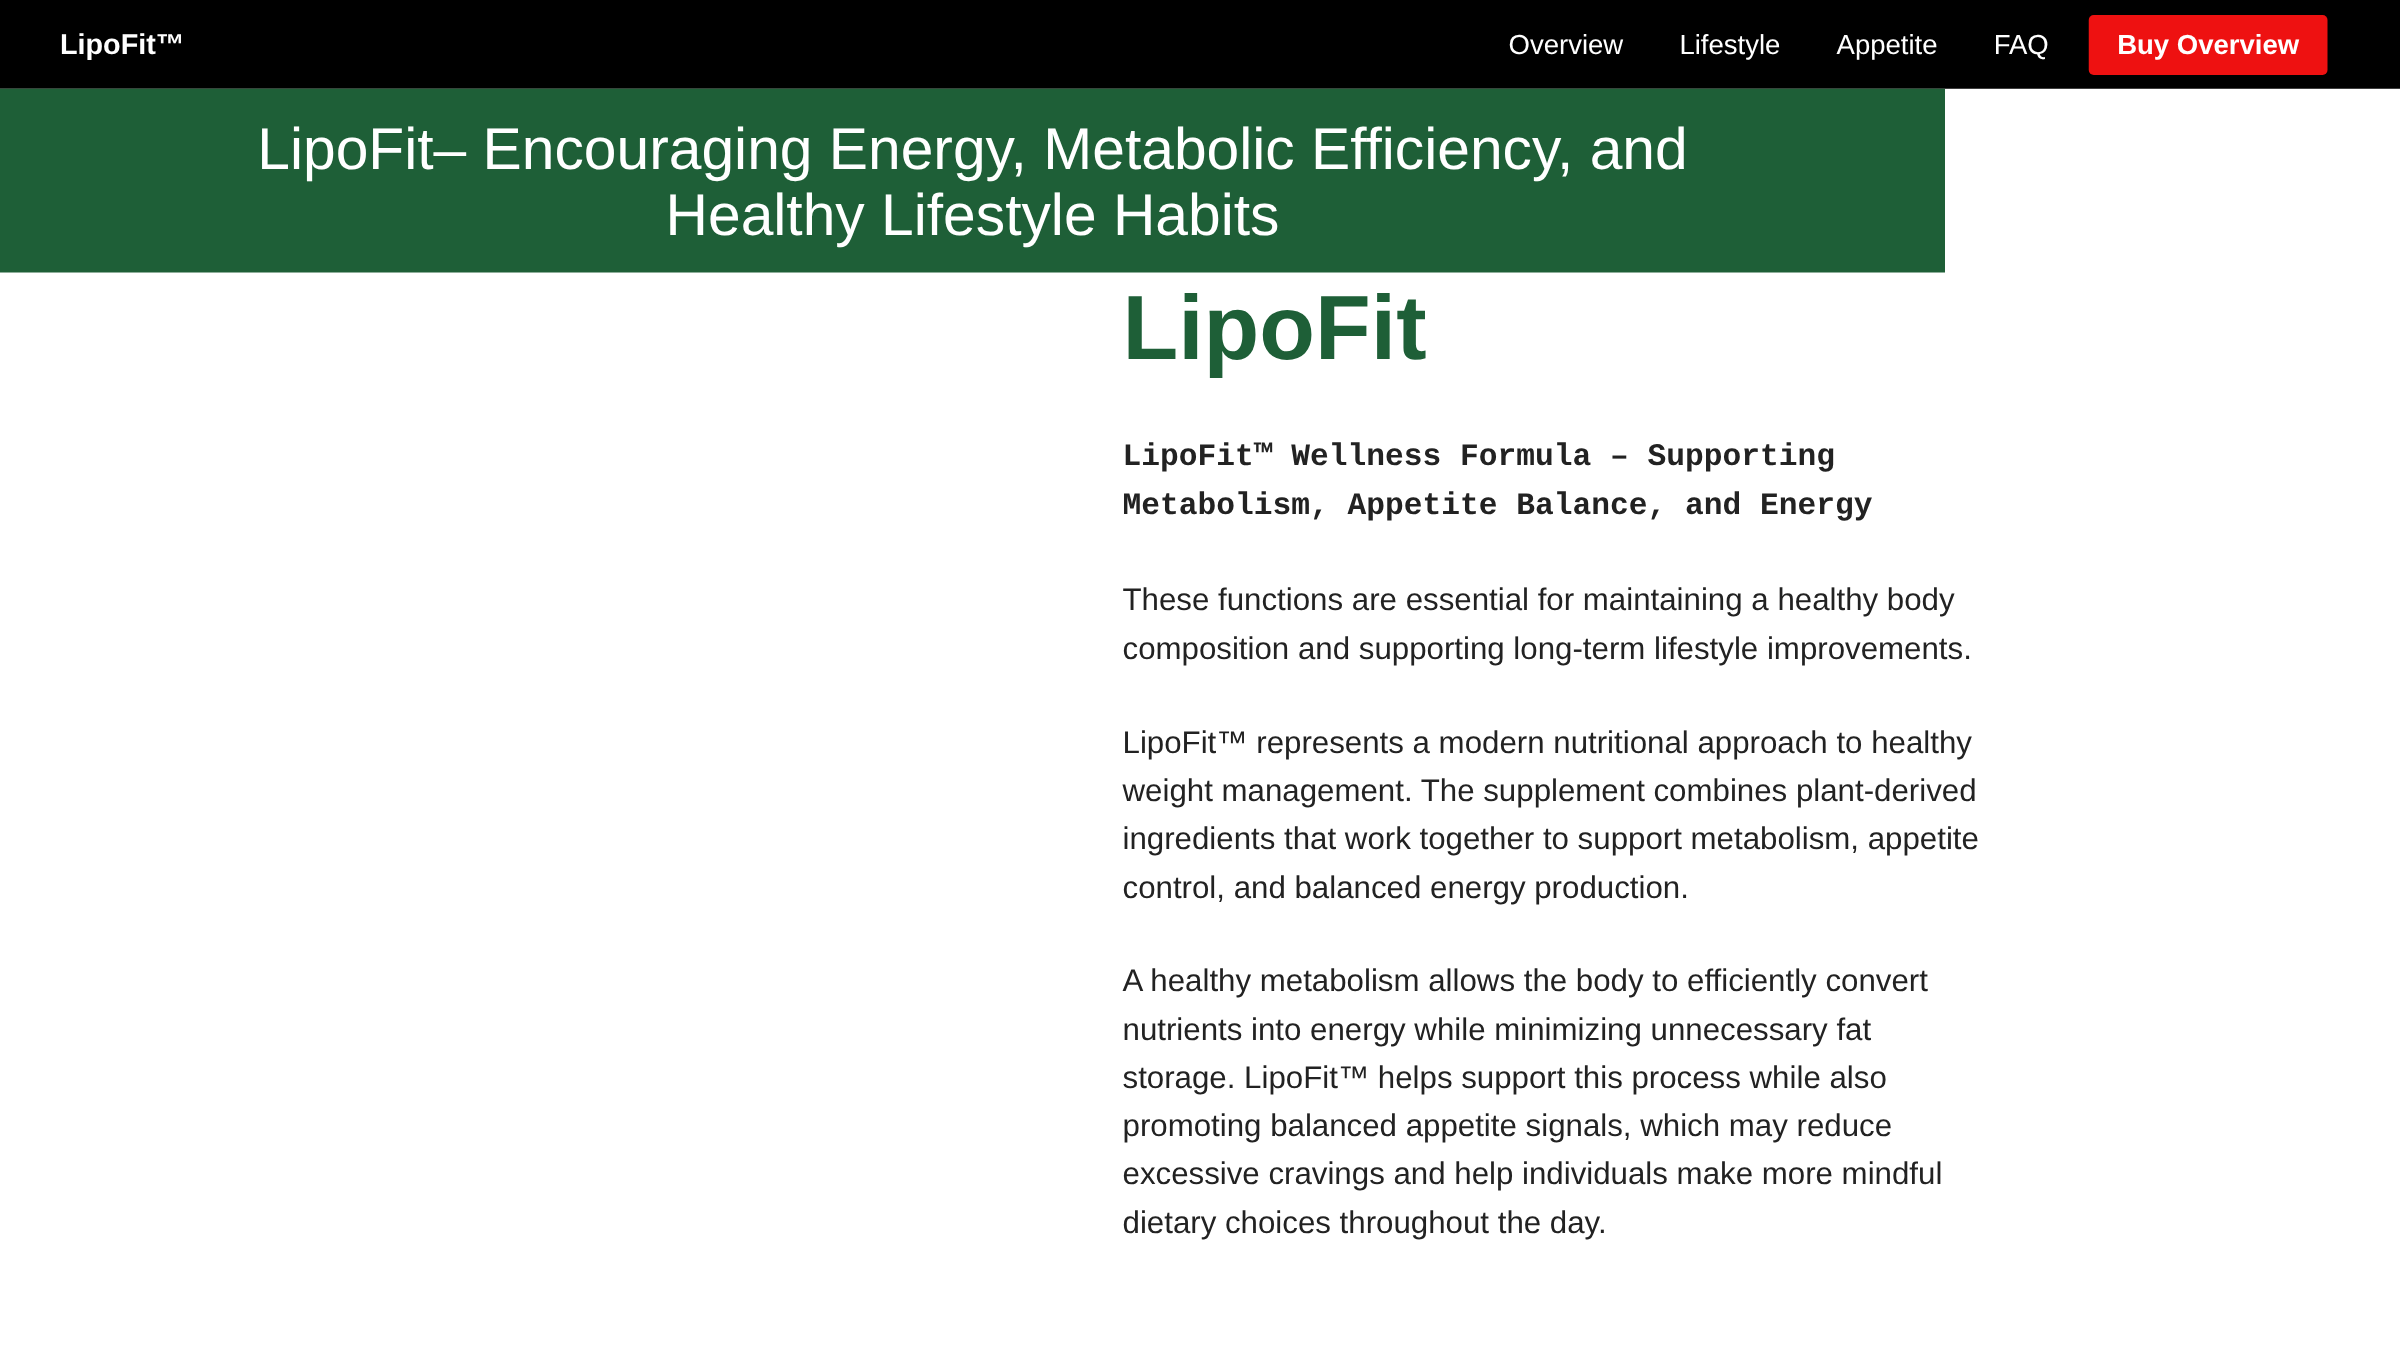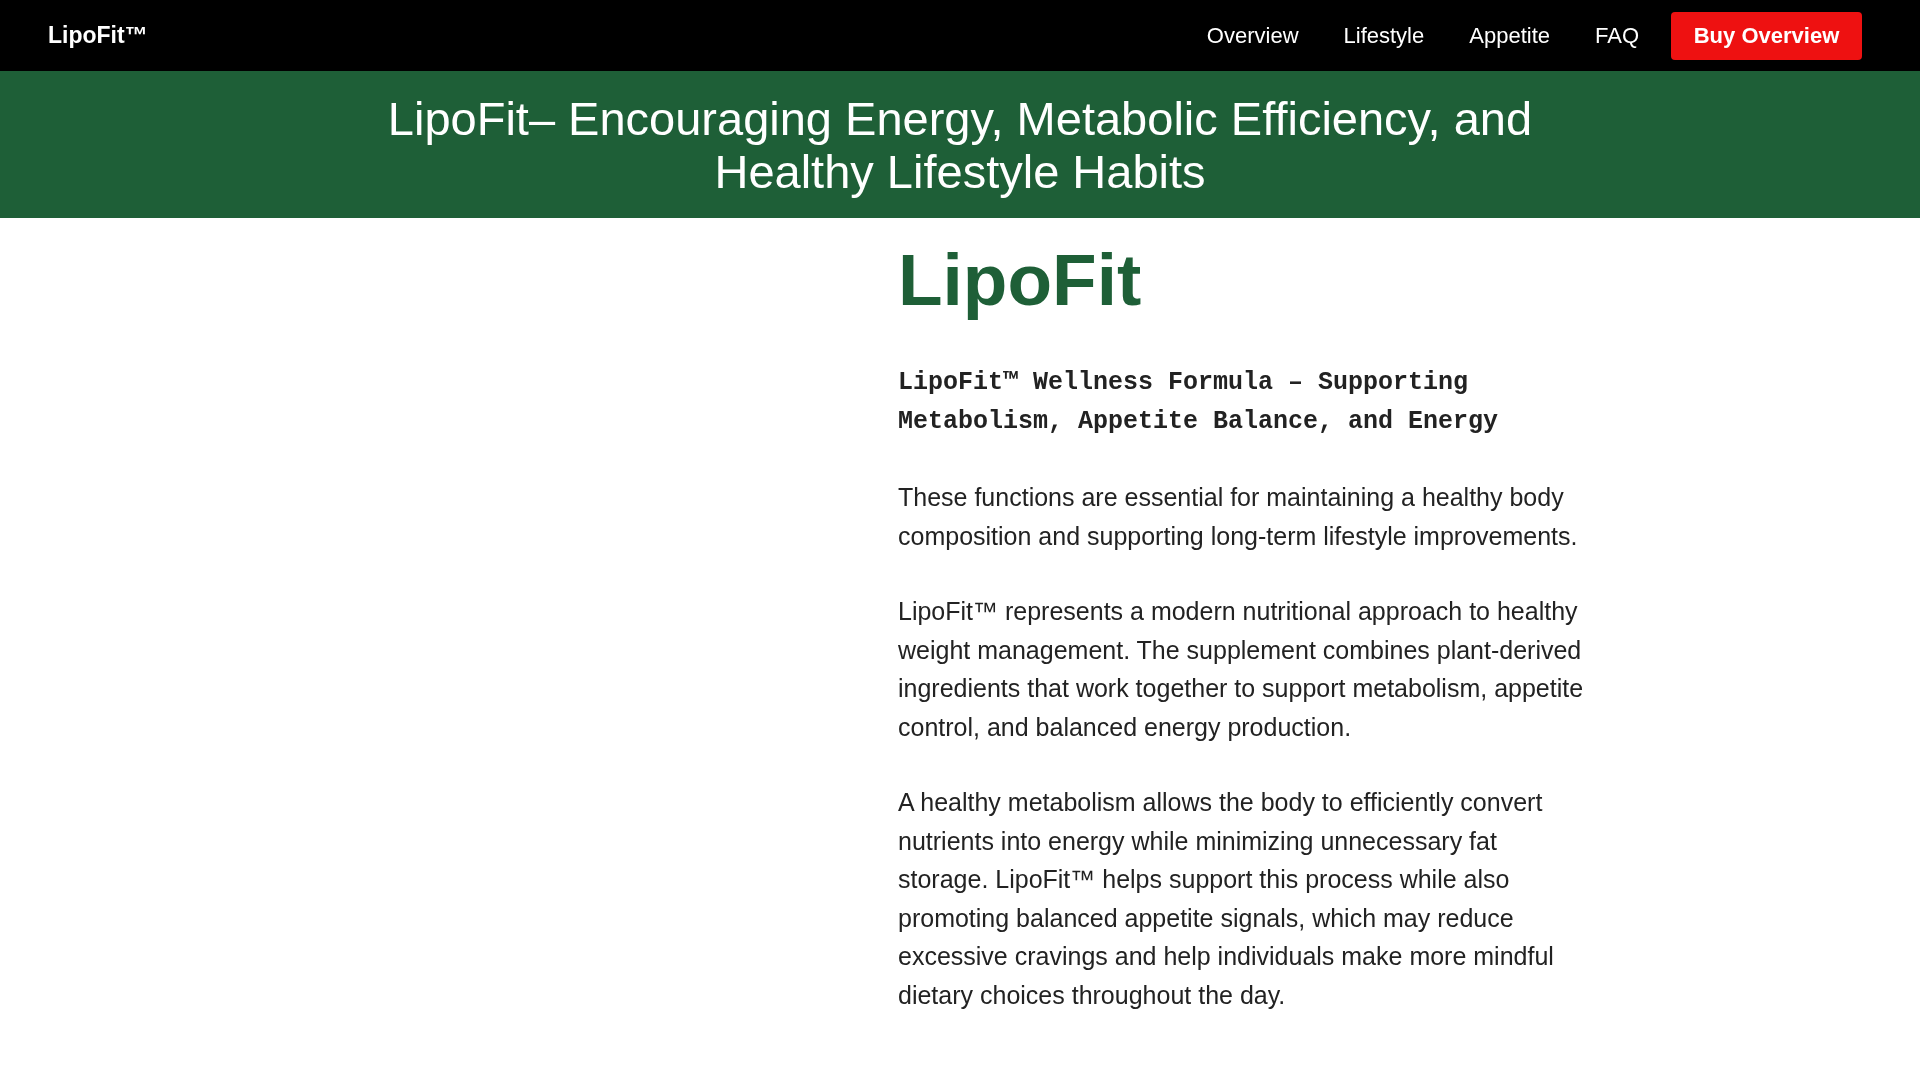--- a/index.html
+++ b/index.html
@@ -26,35 +26,35 @@
       margin-right: 45px; cursor: pointer;
     }
     .buy-btn {
       display: inline-block; background: #ee1111; color: #ffffff;
       font-weight: bold; font-size: 22px; border: none; border-radius: 4px;
       width: 191px; height: 48px; line-height: 48px; text-align: center;
       margin-right: 58px; margin-left: 32px; cursor: pointer;
     }
     .nav-links .nav-link:nth-child(4) { margin-right: 0; }
     .banner {
-      position: absolute; left: 0; top: 71px; width: 1920px; height: 147px;
+      position: absolute; left: 0; top: 71px; width: 1556px; height: 147px;
       background: #1e5f37;
       display: flex; align-items: center; justify-content: center;
     }
     .banner h1 {
       font-weight: normal; color: #ffffff; font-size: 47px; line-height: 53px;
       text-align: center; width: 1200px;
     }
     .content {
       position: absolute; left: 898px; top: 218px; width: 690px;
       color: #222222;
     }
     .product-title {
       color: #1e5f37; font-weight: bold; font-size: 73px; line-height: 82px;
-      margin-top: 21px;
+      margin-top: 4px;
     }
     .subtitle {
       font-weight: bold; font-size: 25px; line-height: 39px;
       margin-top: 42px;
       font-family: Liberation Mono, monospace;
     }
     .para {
       font-size: 25px; line-height: 38.5px; margin-top: 37px;
     }
   </style>

